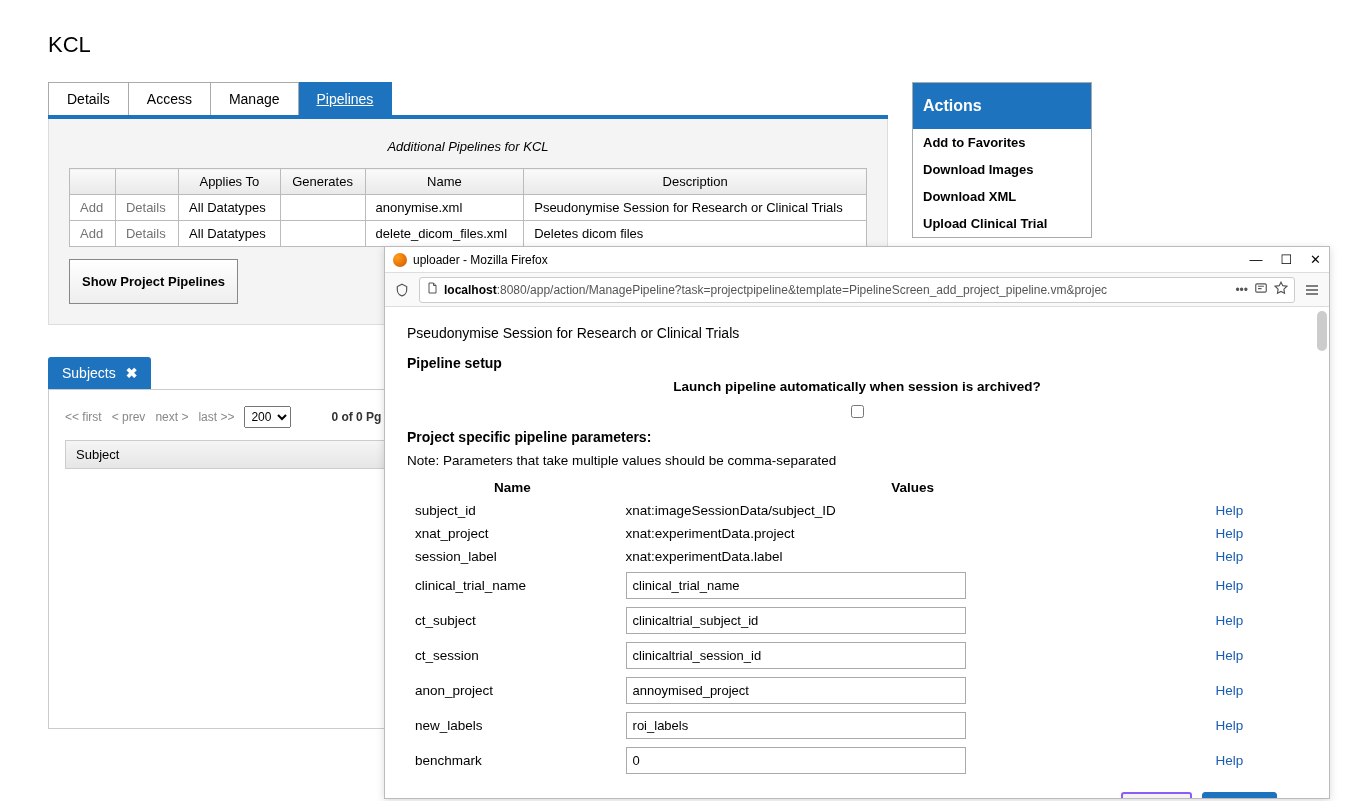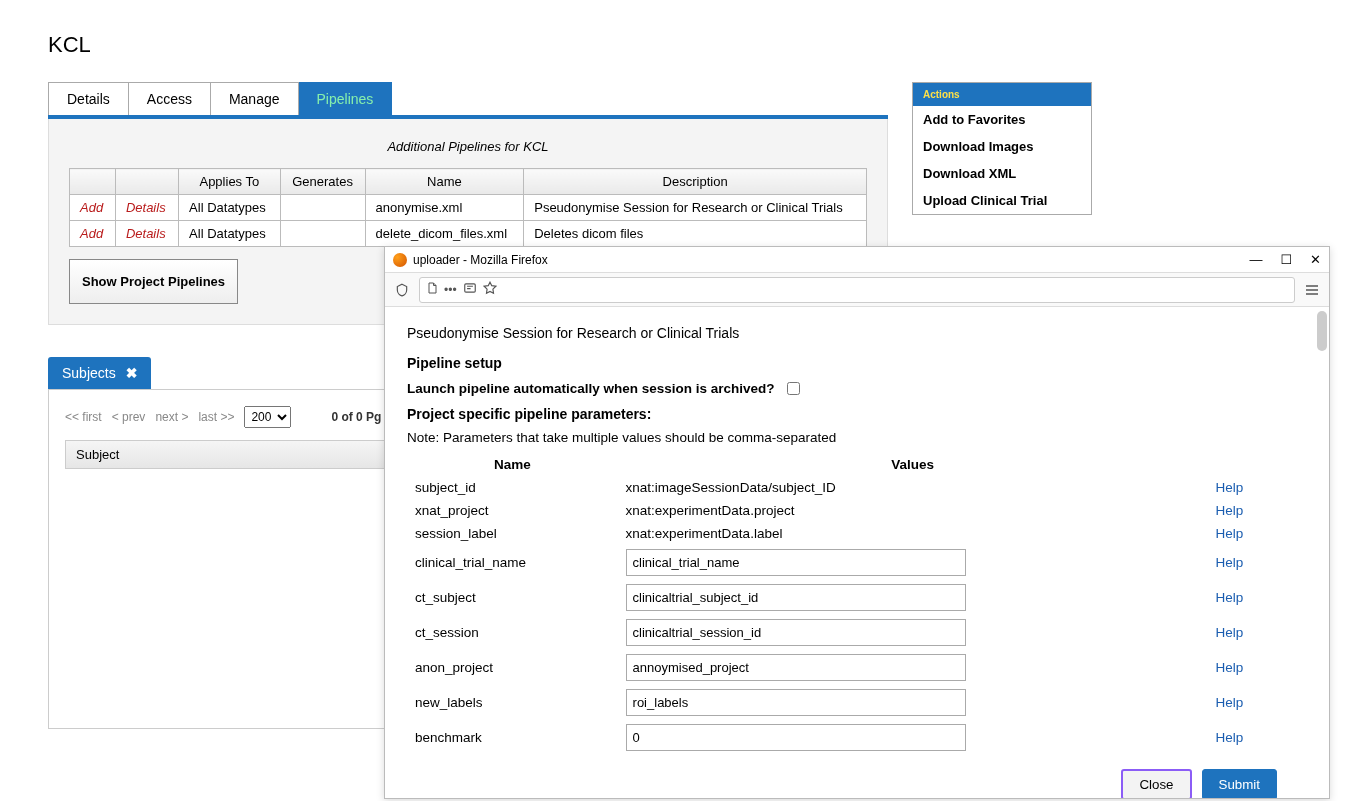--- a/index.html
+++ b/index.html
@@ -35,22 +35,23 @@
     padding: 8px 18px;
     border: 1px solid #aaa;
     border-bottom: none;
     background: #fff;
     font-size: 14px;
     margin-right: 0;
   }
   .tab + .tab { border-left: none; }
   .tab.active {
     background: #1e73be;
-    color: #86efac;
+    color: #ffffff;
     border-color: #1e73be;
+    text-decoration: underline;
   }
 
   
   .panel {
     background: #f4f4f4;
     border: 1px solid #ddd;
     border-top: none;
     padding: 20px;
   }
   .panel-title {
@@ -70,43 +71,43 @@
     padding: 5px 10px;
     text-align: left;
   }
   table.pipelines th {
     background: linear-gradient(#fafafa, #e9e9e9);
     font-weight: 400;
     text-align: center;
   }
   table.pipelines td:nth-child(1),
   table.pipelines td:nth-child(2) { text-align: left; }
-  .link { color: #b91c1c; cursor: pointer; font-style: italic; }
+  .link { color: #737373; cursor: pointer; }
   .btn {
     border: 1px solid #888;
     background: linear-gradient(#fff, #eee);
     padding: 14px 12px;
     font-size: 13px;
     font-weight: 700;
     cursor: pointer;
     display: inline-block;
   }
   .show-pipelines { margin-top: 12px; }
 
   
   .actions-box {
     border: 1px solid #aaa;
     width: 180px;
   }
   .actions-header {
     background: #1e73be;
-    color: #fde047;
-    font-weight: 700;
-    font-size: 10px;
-    padding: 6px 10px;
+    color: #ffffff;
+    font-weight: 700;
+    font-size: 16px;
+    padding: 14px 10px;
   }
   .actions-item {
     padding: 6px 10px;
     font-weight: 700;
     font-size: 13px;
     cursor: pointer;
   }
 
   
   .subjects-wrap { margin-top: 32px; }
@@ -229,20 +230,21 @@
     font-weight: 700;
     font-size: 14px;
     margin: 8px 0;
   }
   .ff-content .checkbox-row {
     display: flex;
     align-items: center;
     gap: 8px;
     font-weight: 700;
     margin: 6px 0;
+    flex-direction: column;
   }
   .ff-content .note { margin: 4px 0 8px; }
   table.params {
     width: 100%;
     border-collapse: collapse;
     font-size: 13.5px;
   }
   table.params th {
     font-weight: 700;
     text-align: center;
@@ -396,20 +398,23 @@
           <path d="M12 2 L20 6 V12 C20 17 16 21 12 22 C8 21 4 17 4 12 V6 Z"></path>
         </svg>
     </span>
     <div class="urlbar">
       <span>
         <svg width="12" height="12" viewBox="0 0 24 24" fill="none" stroke="#555" stroke-width="2">
             <path d="M6 2h9l5 5v15H6z"></path>
             <path d="M15 2v5h5"></path>
           </svg>
       </span>
+      <span class="urltext">
+        <span class="host"><b>localhost</b></span><span>:8080</span><span>/app/action/ManagePipeline?task=projectpipeline&amp;template=PipelineScreen_add_project_pipeline.vm&amp;projec</span>
+      </span>
       <span style="color:#555;">•••</span>
       <span>
         <svg width="14" height="14" viewBox="0 0 24 24" fill="none" stroke="#555" stroke-width="2">
             <rect x="3" y="5" width="18" height="14" rx="2"></rect>
             <path d="M7 9h10M7 13h6"></path>
           </svg>
       </span>
       <span>
         <svg width="14" height="14" viewBox="0 0 24 24" fill="none" stroke="#555" stroke-width="2">
             <path d="M12 2l3 6 7 1-5 5 1 7-6-3-6 3 1-7-5-5 7-1z"></path>

